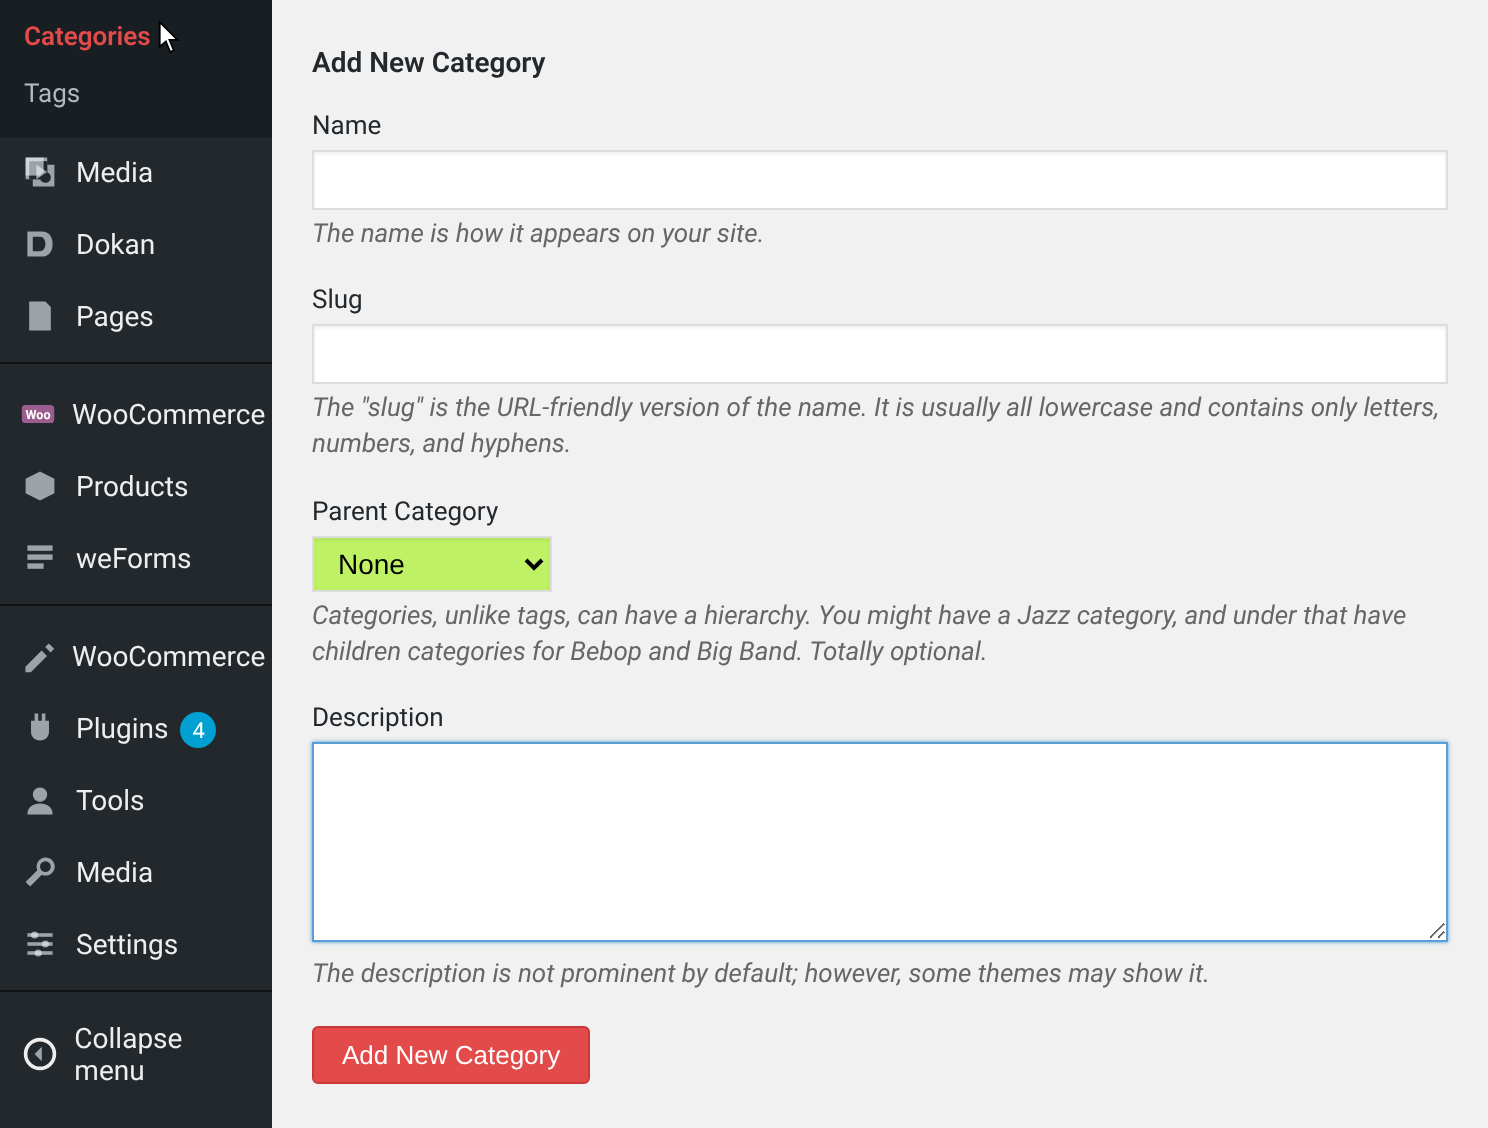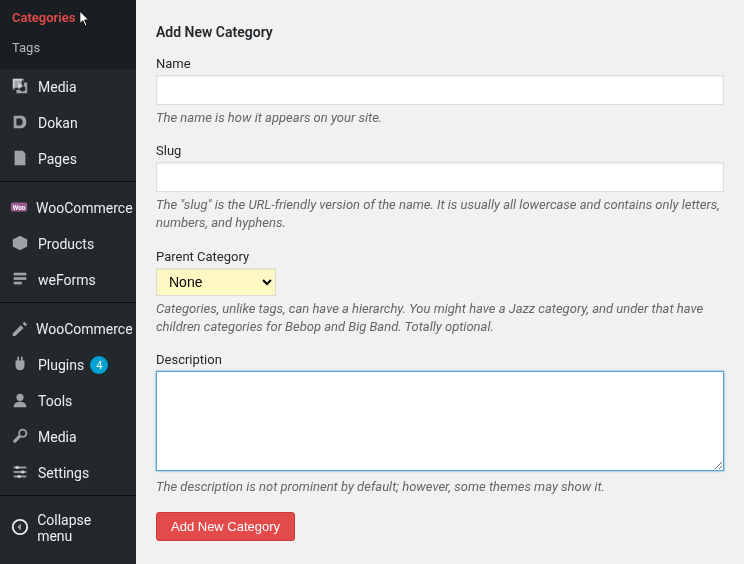--- a/index.html
+++ b/index.html
@@ -107,21 +107,21 @@
 textarea {
   height: 100px;
   resize: both;
   border: 1px solid #5b9dd9;
   box-shadow: 0 0 2px rgba(30,140,190,.8);
   font-family: inherit;
 }
 select {
   width: 120px;
   height: 28px;
-  background: #fef9c3;
+  background: #bef264;
 }
 .help {
   font-style: italic;
   color: #666;
   font-size: 13px;
   margin-top: 4px;
   line-height: 1.4;
 }
 .submit-btn {
   background: #e34a4a;

